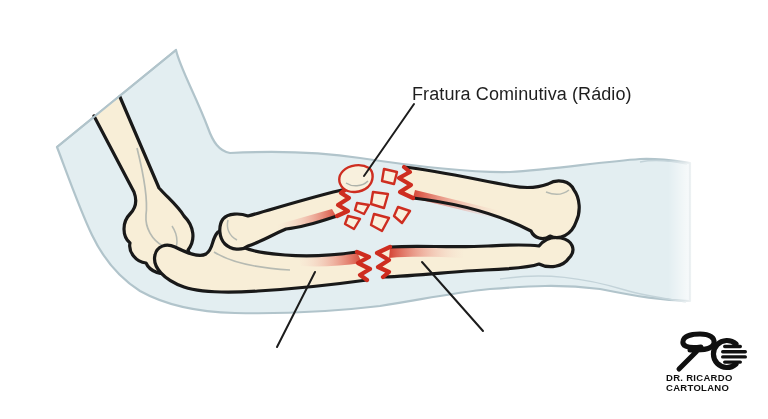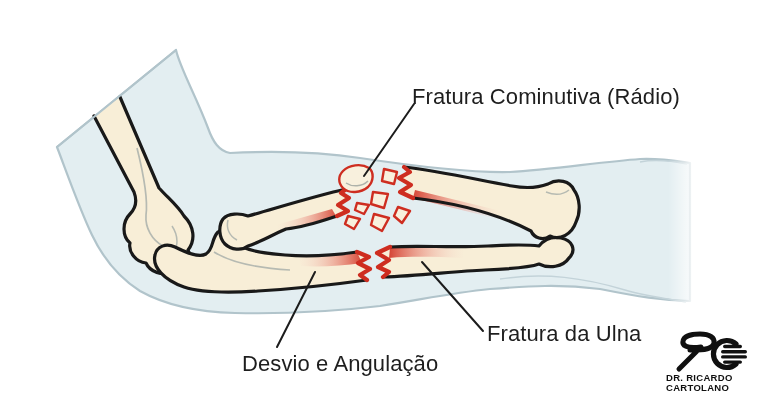--- a/index.html
+++ b/index.html
@@ -2,21 +2,21 @@
 <html><head>
 <meta charset="utf-8">
 <style>
   html,body{margin:0;padding:0;background:#ffffff;}
   .stage{
     position:relative;width:768px;height:419px;overflow:hidden;background:#ffffff;
     font-family:"Liberation Sans", sans-serif;
   }
   .stage svg{position:absolute;left:0;top:0;}
   .fig-label{
-    position:absolute;font-size:22px;color:#1e1e1e;white-space:nowrap;
+    position:absolute;font-size:18px;color:#1e1e1e;white-space:nowrap;
     letter-spacing:0.1px;
   }
   .logo-text{
     position:absolute;left:666px;top:373px;width:92px;
     font-size:9.5px;font-weight:bold;color:#101010;letter-spacing:0.3px;line-height:10px;
   }
 </style>
 </head>
 <body>
 
@@ -211,21 +211,19 @@
       <g fill="#101010">
         <rect x="723" y="344.8" width="19" height="3.4" rx="1.7"></rect>
         <rect x="721" y="350.0" width="26" height="3.4" rx="1.7"></rect>
         <rect x="721" y="355.2" width="26" height="3.4" rx="1.7"></rect>
         <rect x="723" y="360.4" width="19" height="3.4" rx="1.7"></rect>
       </g>
     </g>
   </svg>
 
   <div class="fig-label" style="left:412px;top:84px;">Fratura Cominutiva (Rádio)</div>
-  <div class="fig-label" style="left:487px;top:321px;">Fratura da Ulna</div>
-  <div class="fig-label" style="left:242px;top:351px;">Desvio e Angulação</div>
 
   <div class="logo-text">
     <div>DR. RICARDO</div>
     <div>CARTOLANO</div>
   </div>
 
 </div>
 
 </body></html>

